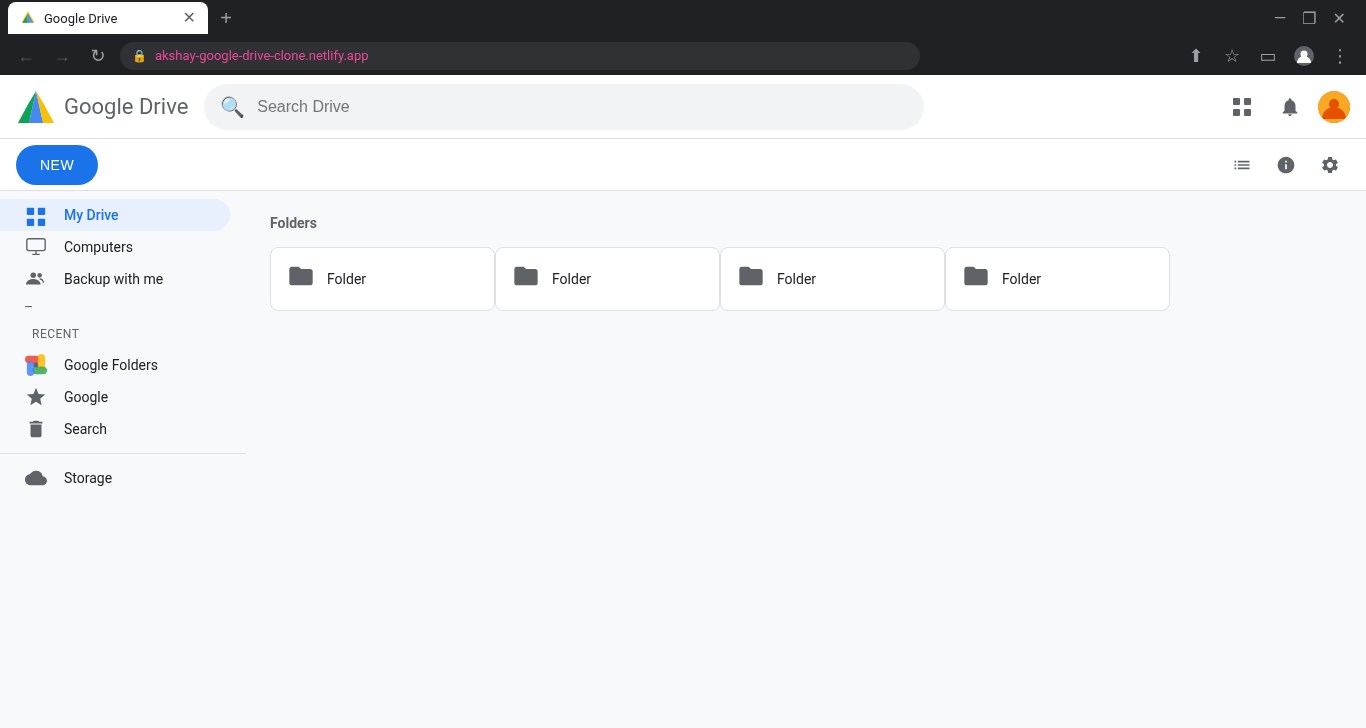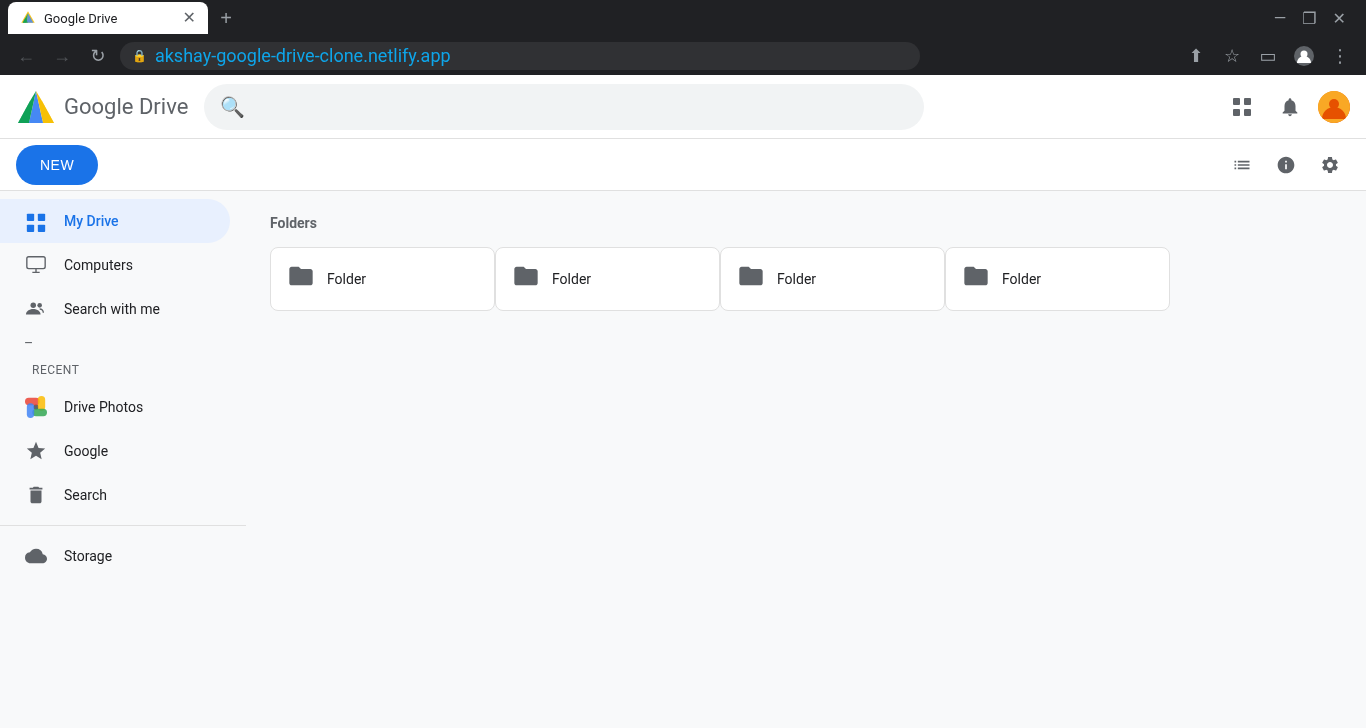--- a/index.html
+++ b/index.html
@@ -79,21 +79,21 @@
       background: #303134;
       border-radius: 20px;
       height: 28px;
       display: flex;
       align-items: center;
       padding: 0 12px;
       gap: 8px;
       max-width: 800px;
     }
     .lock-icon { color: #9aa0a6; font-size: 12px; }
-    .address-text { color: #0ea5e9; font-size: 18px; }
+    .address-text { color: #ec4899; font-size: 13px; }
     .address-bar-actions {
       display: flex;
       align-items: center;
       gap: 8px;
       margin-left: auto;
     }
     .addr-action-btn {
       color: #9aa0a6;
       font-size: 18px;
       cursor: pointer;
@@ -223,21 +223,21 @@
     .sidebar {
       width: 246px;
       background: #f8f9fa;
       padding: 8px 0;
       overflow-y: auto;
       flex-shrink: 0;
     }
     .sidebar-item {
       display: flex;
       align-items: center;
-      height: 44px;
+      height: 32px;
       padding: 0 24px;
       gap: 16px;
       cursor: pointer;
       border-radius: 0 24px 24px 0;
       margin-right: 16px;
       font-size: 14px;
       color: #202124;
       text-align: center;
     }
     .sidebar-item.active { background: #e8f0fe; font-weight: 500; color: #1a73e8; }
@@ -371,20 +371,21 @@
           <polygon points="20,2 27,34 38,34 26,12" fill="#f6c007"></polygon>
           <polygon points="2,34 13,34 14,12" fill="#0fa157" opacity="0.6"></polygon>
           <polygon points="27,34 38,34 26,12" fill="#f6c007" opacity="0.6"></polygon>
           <polygon points="13,34 27,34 20,10" fill="#4688f4" opacity="0.6"></polygon>
         </svg>
       </div>
       <span>Google Drive</span>
     </div>
     <div class="search-bar">
       <span class="search-icon">🔍</span>
+      <input class="search-input" type="text" placeholder="Search Drive" style="">
     </div>
     <div class="header-actions">
       <div class="header-icon-btn">
         <svg width="20" height="20" viewBox="0 0 20 20" fill="#5f6368">
           <rect x="1" y="1" width="7" height="7" rx="1"></rect>
           <rect x="12" y="1" width="7" height="7" rx="1"></rect>
           <rect x="1" y="12" width="7" height="7" rx="1"></rect>
           <rect x="12" y="12" width="7" height="7" rx="1"></rect>
         </svg>
       </div>
@@ -451,38 +452,38 @@
       </div>
       <div class="sidebar-item">
         <span class="sidebar-icon">
           <svg width="22" height="22" viewBox="0 0 24 24" fill="#5f6368">
             <circle cx="9" cy="8" r="3"></circle>
             <circle cx="16" cy="8" r="2.5"></circle>
             <path d="M1 18c0-3.31 3.58-6 8-6s8 2.69 8 6" fill="#5f6368"></path>
             <path d="M16 12c2.21 0 4 1.79 4 4" stroke="#5f6368" stroke-width="1.5" fill="none"></path>
           </svg>
         </span>
-        <span class="sidebar-label">Search with me</span>
+        <span class="sidebar-label">Backup with me</span>
       </div>
 
       <div class="sidebar-dash">–</div>
 
       <div class="sidebar-section-label">Recent</div>
 
       <div class="sidebar-item">
         <span class="sidebar-icon">
           <svg width="22" height="22" viewBox="0 0 24 24">
             <circle cx="12" cy="12" r="3" fill="#5f6368"></circle>
             <path d="M12 2a4 4 0 0 1 0 8H4A4 4 0 0 1 4 2z" fill="#ea4335" opacity="0.85"></path>
             <path d="M22 12a4 4 0 0 1-8 0v-8a4 4 0 0 1 8 0z" fill="#fbbc04" opacity="0.85"></path>
             <path d="M12 22a4 4 0 0 1 0-8h8a4 4 0 0 1 0 8z" fill="#34a853" opacity="0.85"></path>
             <path d="M2 12a4 4 0 0 1 8 0v8a4 4 0 0 1-8 0z" fill="#4285f4" opacity="0.85"></path>
           </svg>
         </span>
-        <span class="sidebar-label">Drive Photos</span>
+        <span class="sidebar-label">Google Folders</span>
       </div>
       <div class="sidebar-item">
         <span class="sidebar-icon">
           <svg width="22" height="22" viewBox="0 0 24 24" fill="#5f6368">
             <path d="M12 17.27L18.18 21l-1.64-7.03L22 9.24l-7.19-.61L12 2 9.19 8.63 2 9.24l5.46 4.73L5.82 21z"></path>
           </svg>
         </span>
         <span class="sidebar-label">Google</span>
       </div>
       <div class="sidebar-item">

